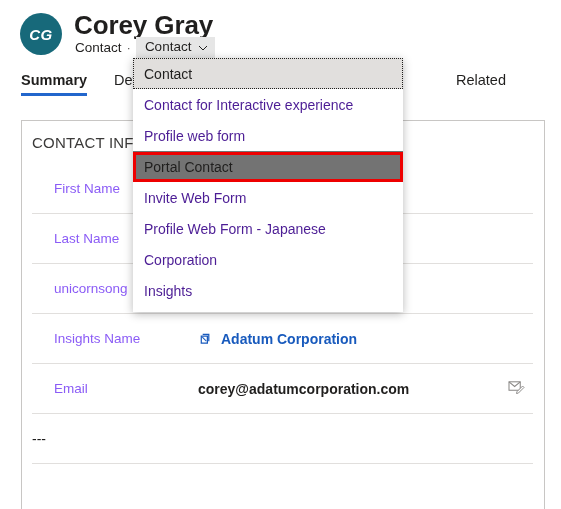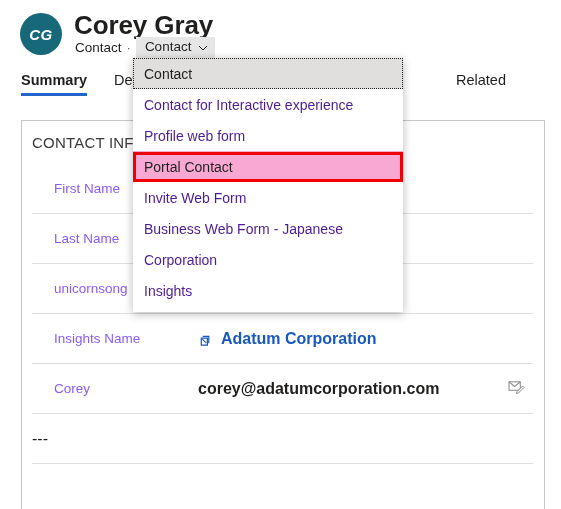--- a/index.html
+++ b/index.html
@@ -147,24 +147,24 @@
   .field-label {
     width: 166px;
     padding-left: 22px;
     box-sizing: border-box;
     font-size: 13.5px;
     color: #8b5cf6;
     white-space: nowrap;
   }
   .field-value {
     flex: 1;
-    font-size: 16px;
-    color: #201f1e;
-    display: flex;
-    align-items: flex-end;
+    font-size: 14px;
+    color: #201f1e;
+    display: flex;
+    align-items: flex-start;
     white-space: nowrap;
   }
   .field-value.link {
     color: #185abd;
     font-weight: 600;
     cursor: pointer;
   }
   .field-value.bold { font-weight: 600; }
   .value-icon {
     display: inline-flex;
@@ -199,21 +199,21 @@
     box-sizing: border-box;
     position: relative;
   }
   .menu-item.checked {
     background: #e1dfdd;
     color: #201f1e;
     outline: 1px dotted #201f1e;
     outline-offset: -1px;
   }
   .menu-item.highlighted {
-    background: #f9a8d4;
+    background: #737373;
     color: #201f1e;
   }
   #annot-box {
     position: absolute;
     left: 133px;
     top: 152px;
     width: 270px;
     height: 30px;
     border: 3px solid #ee0000;
     box-sizing: border-box;
@@ -286,21 +286,21 @@
               <path d="M3.5 5.5 L10 5.5 L10 13 L3.5 13 Z" fill="none" stroke="#185abd" stroke-width="1.3"></path>
               <path d="M5 3.5 L11.5 3.5 L11.5 11" fill="none" stroke="#185abd" stroke-width="1.3"></path>
               <path d="M4.6 6.6 L8.9 10.9" stroke="#185abd" stroke-width="1.1"></path>
             </svg>
           </span>
           <span>Adatum Corporation</span>
         </div>
         <div class="row-action"></div>
       </div>
       <div class="field-row">
-        <div class="field-label">Corey</div>
+        <div class="field-label">Email</div>
         <div class="field-value bold">
           <span>corey@adatumcorporation.com</span>
         </div>
         <div class="row-action">
           <span><svg width="17" height="15" viewBox="0 0 18 16">
               <rect x="1" y="3" width="12" height="9" fill="none" stroke="#8a8886" stroke-width="1.1"></rect>
               <path d="M1 3 L7 8 L13 3" fill="none" stroke="#8a8886" stroke-width="1.1"></path>
               <path d="M9.5 13.5 L15.5 7.5 L17 9 L11 15 L9 15.5 Z" fill="#ffffff" stroke="#8a8886" stroke-width="1"></path>
             </svg></span>
         </div>
@@ -313,17 +313,17 @@
       </div>
     </div>
 </div>
 
 <div id="form-menu">
     <div class="menu-item checked">Contact</div>
     <div class="menu-item">Contact for Interactive experience</div>
     <div class="menu-item">Profile web form</div>
     <div class="menu-item highlighted">Portal Contact</div>
     <div class="menu-item">Invite Web Form</div>
-    <div class="menu-item">Business Web Form - Japanese</div>
+    <div class="menu-item">Profile Web Form - Japanese</div>
     <div class="menu-item">Corporation</div>
     <div class="menu-item">Insights</div>
   </div>
 <div id="annot-box" style="border-color: rgb(238, 0, 0);"></div>
 
 </body></html>

